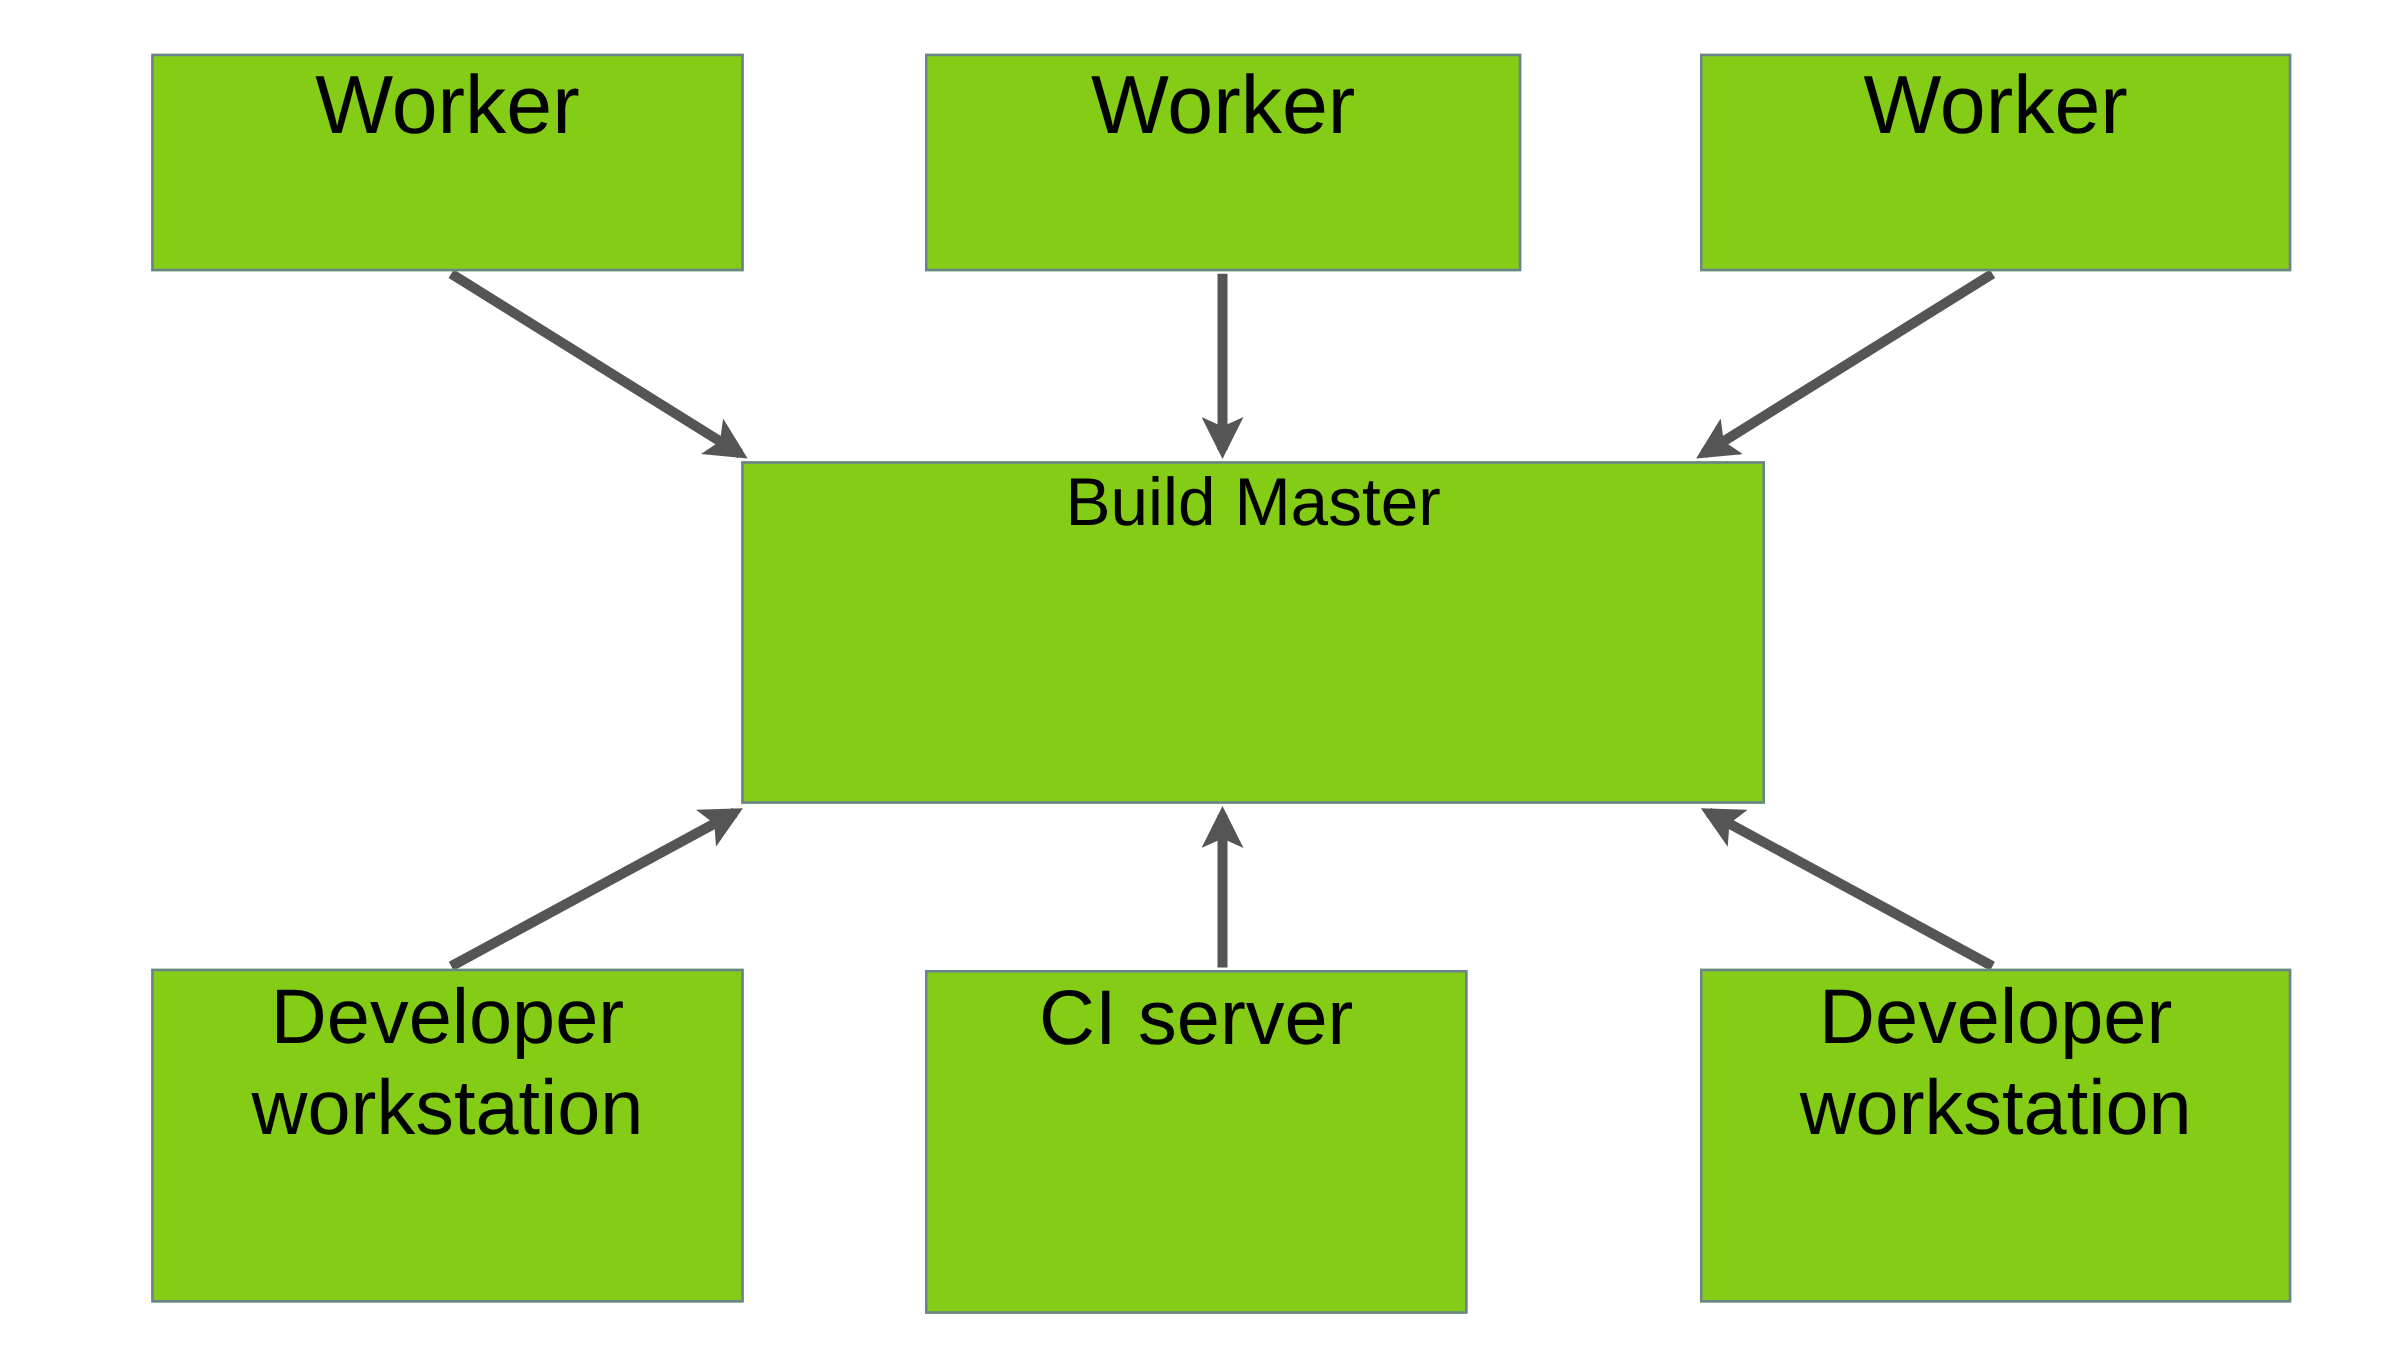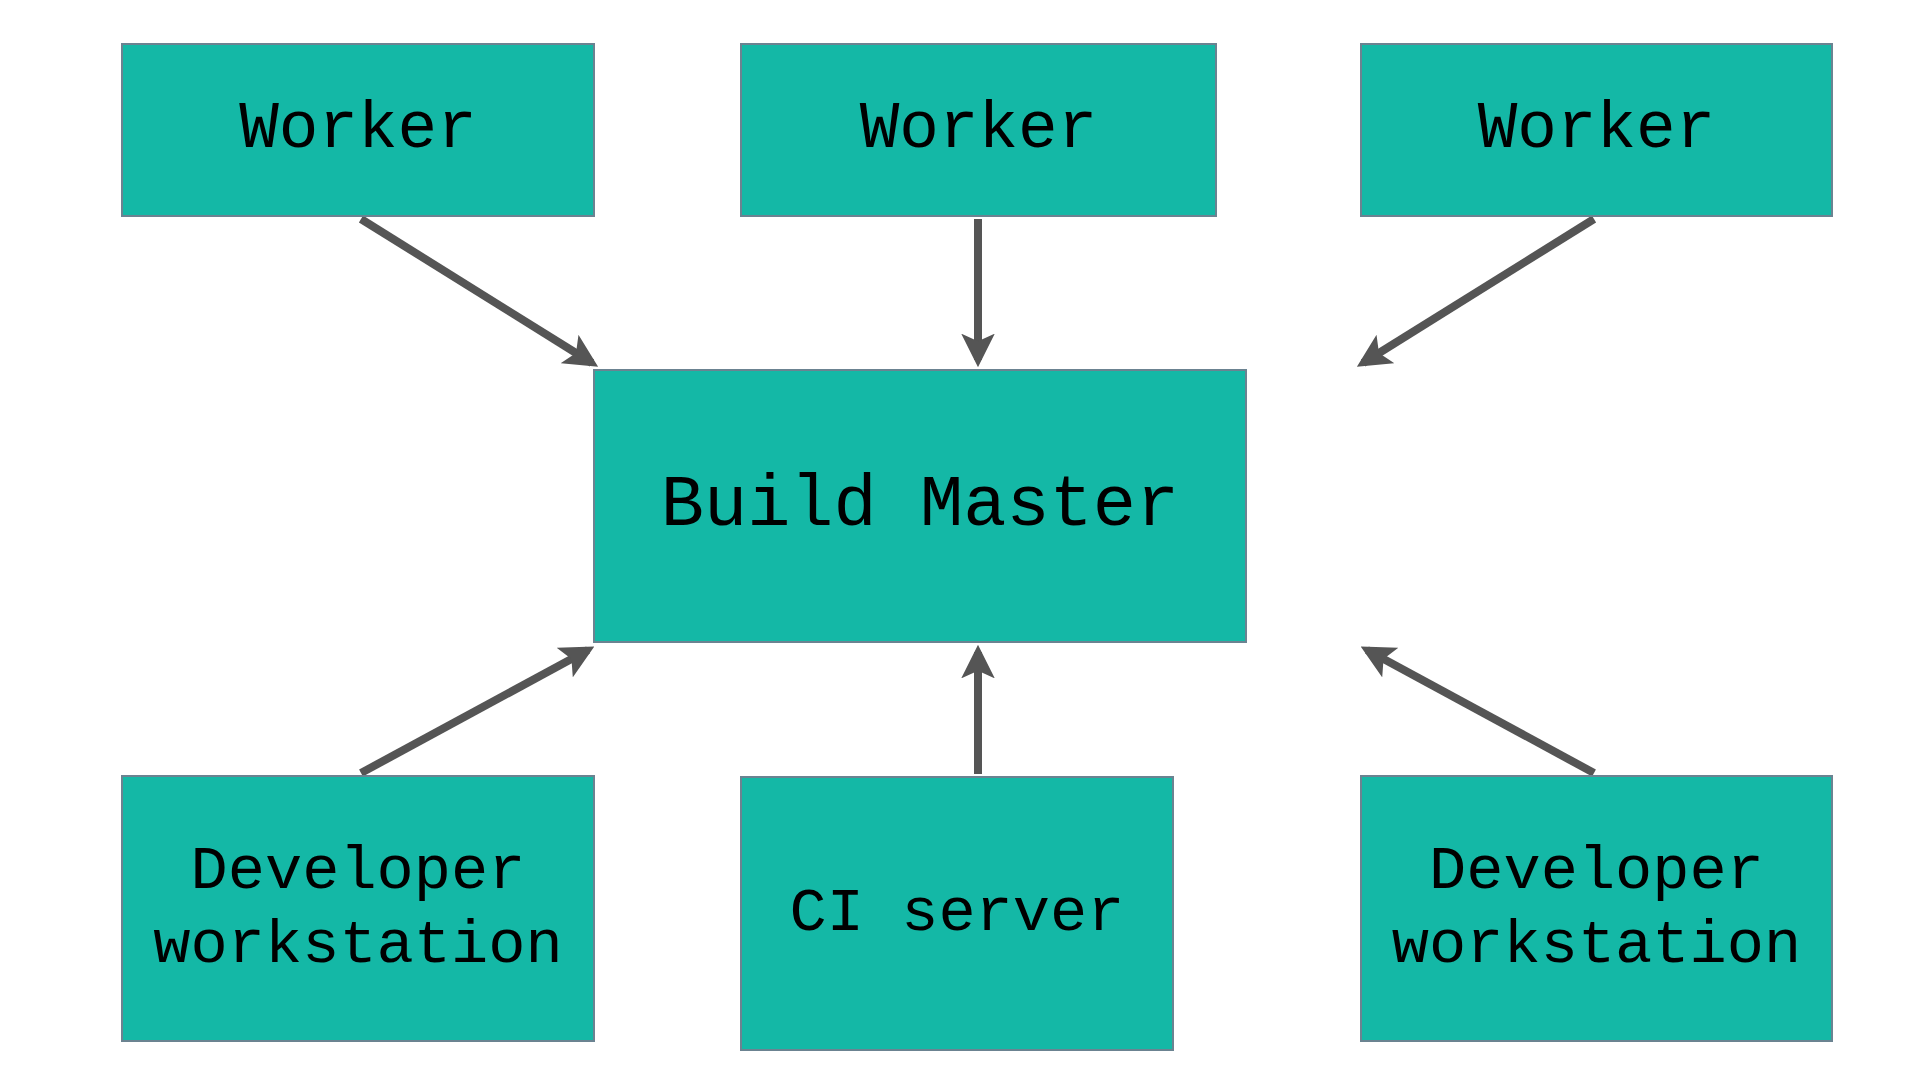--- a/index.html
+++ b/index.html
@@ -22,44 +22,42 @@
     position: absolute;
     left: 0;
     top: 0;
     width: 1910px;
     height: 1090px;
     pointer-events: none;
   }
   .node-box {
     position: absolute;
     box-sizing: border-box;
-    background: #14b8a6;
+    background: #84cc16;
     border: 2px solid #6b8391;
     display: flex;
-    align-items: center;
     justify-content: center;
     text-align: center;
     color: #000000;
     line-height: 1.18;
     z-index: 2;
-    font-family: Liberation Mono, monospace;
   }
   .node-label {
     display: block;
     padding: 0 8px;
     white-space: pre-line;
   }
 
   
   #node-worker-1 { left: 121px;  top: 43px;  width: 474px; height: 174px; font-size: 66px; }
   #node-worker-2 { left: 740px;  top: 43px;  width: 477px; height: 174px; font-size: 66px; }
   #node-worker-3 { left: 1360px; top: 43px;  width: 473px; height: 174px; font-size: 66px; }
 
   
-  #node-build-master { left: 593px; top: 369px; width: 654px; height: 274px; font-size: 72px; }
+  #node-build-master { left: 593px; top: 369px; width: 819px; height: 274px; font-size: 54px; }
 
   
   #node-dev-workstation-left  { left: 121px;  top: 775px; width: 474px; height: 267px; font-size: 62px; }
   #node-ci-server             { left: 740px;  top: 776px; width: 434px; height: 275px; font-size: 62px; }
   #node-dev-workstation-right { left: 1360px; top: 775px; width: 473px; height: 267px; font-size: 62px; }
 </style>
 </head>
 <body>
 
 <div id="diagram-canvas">

